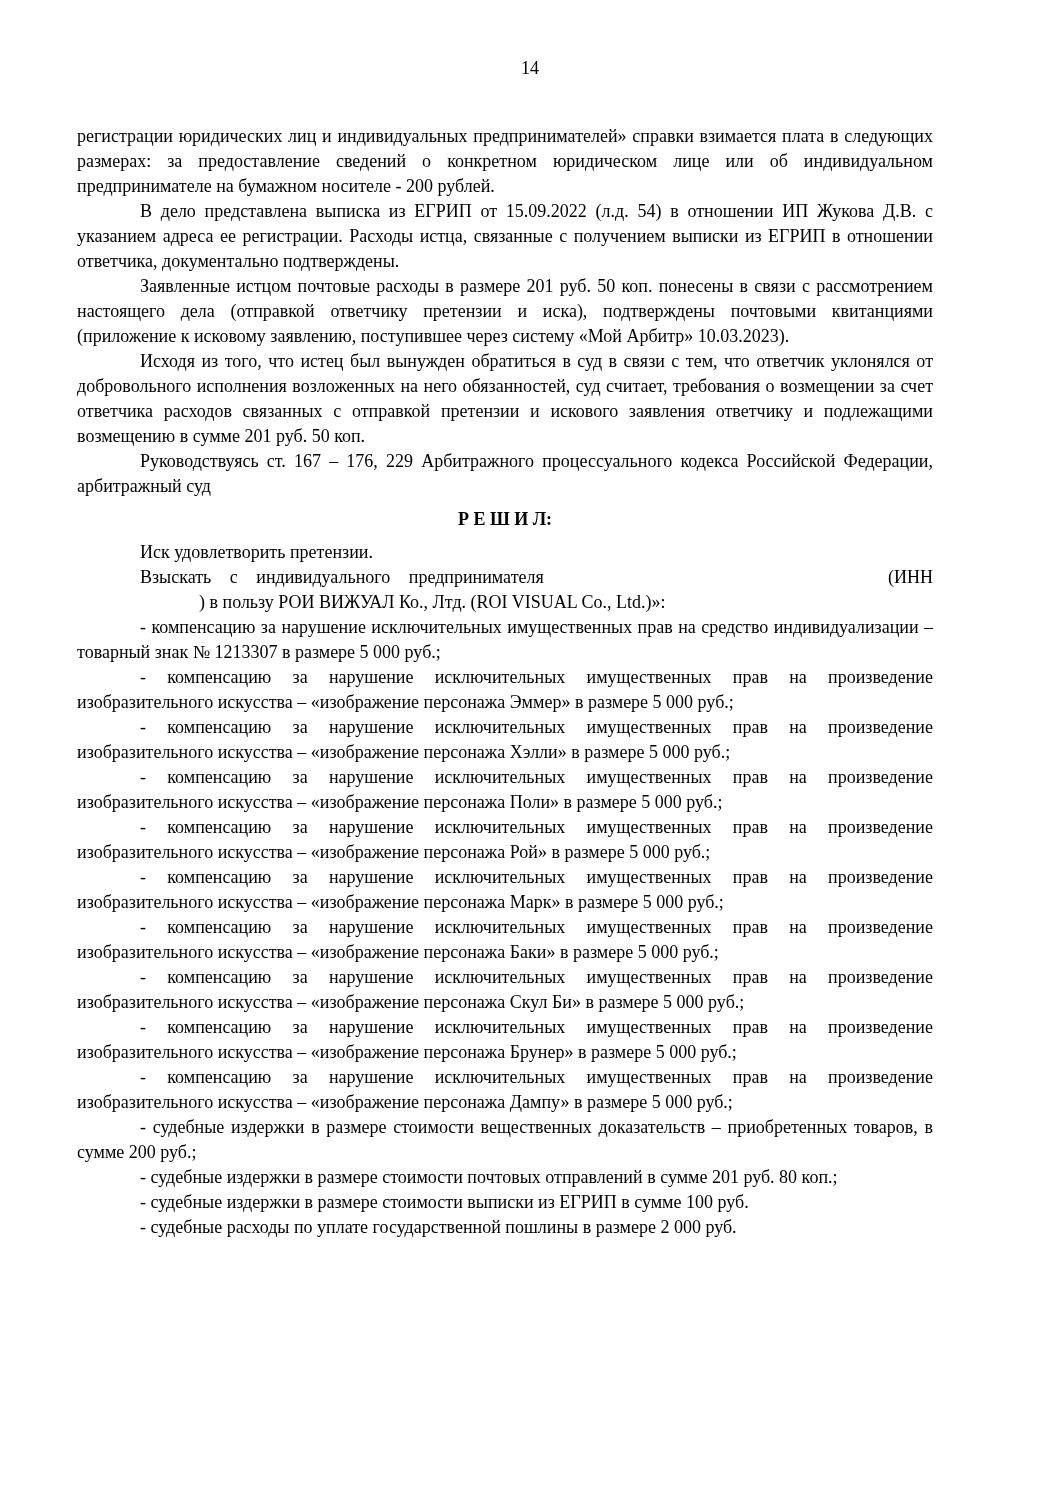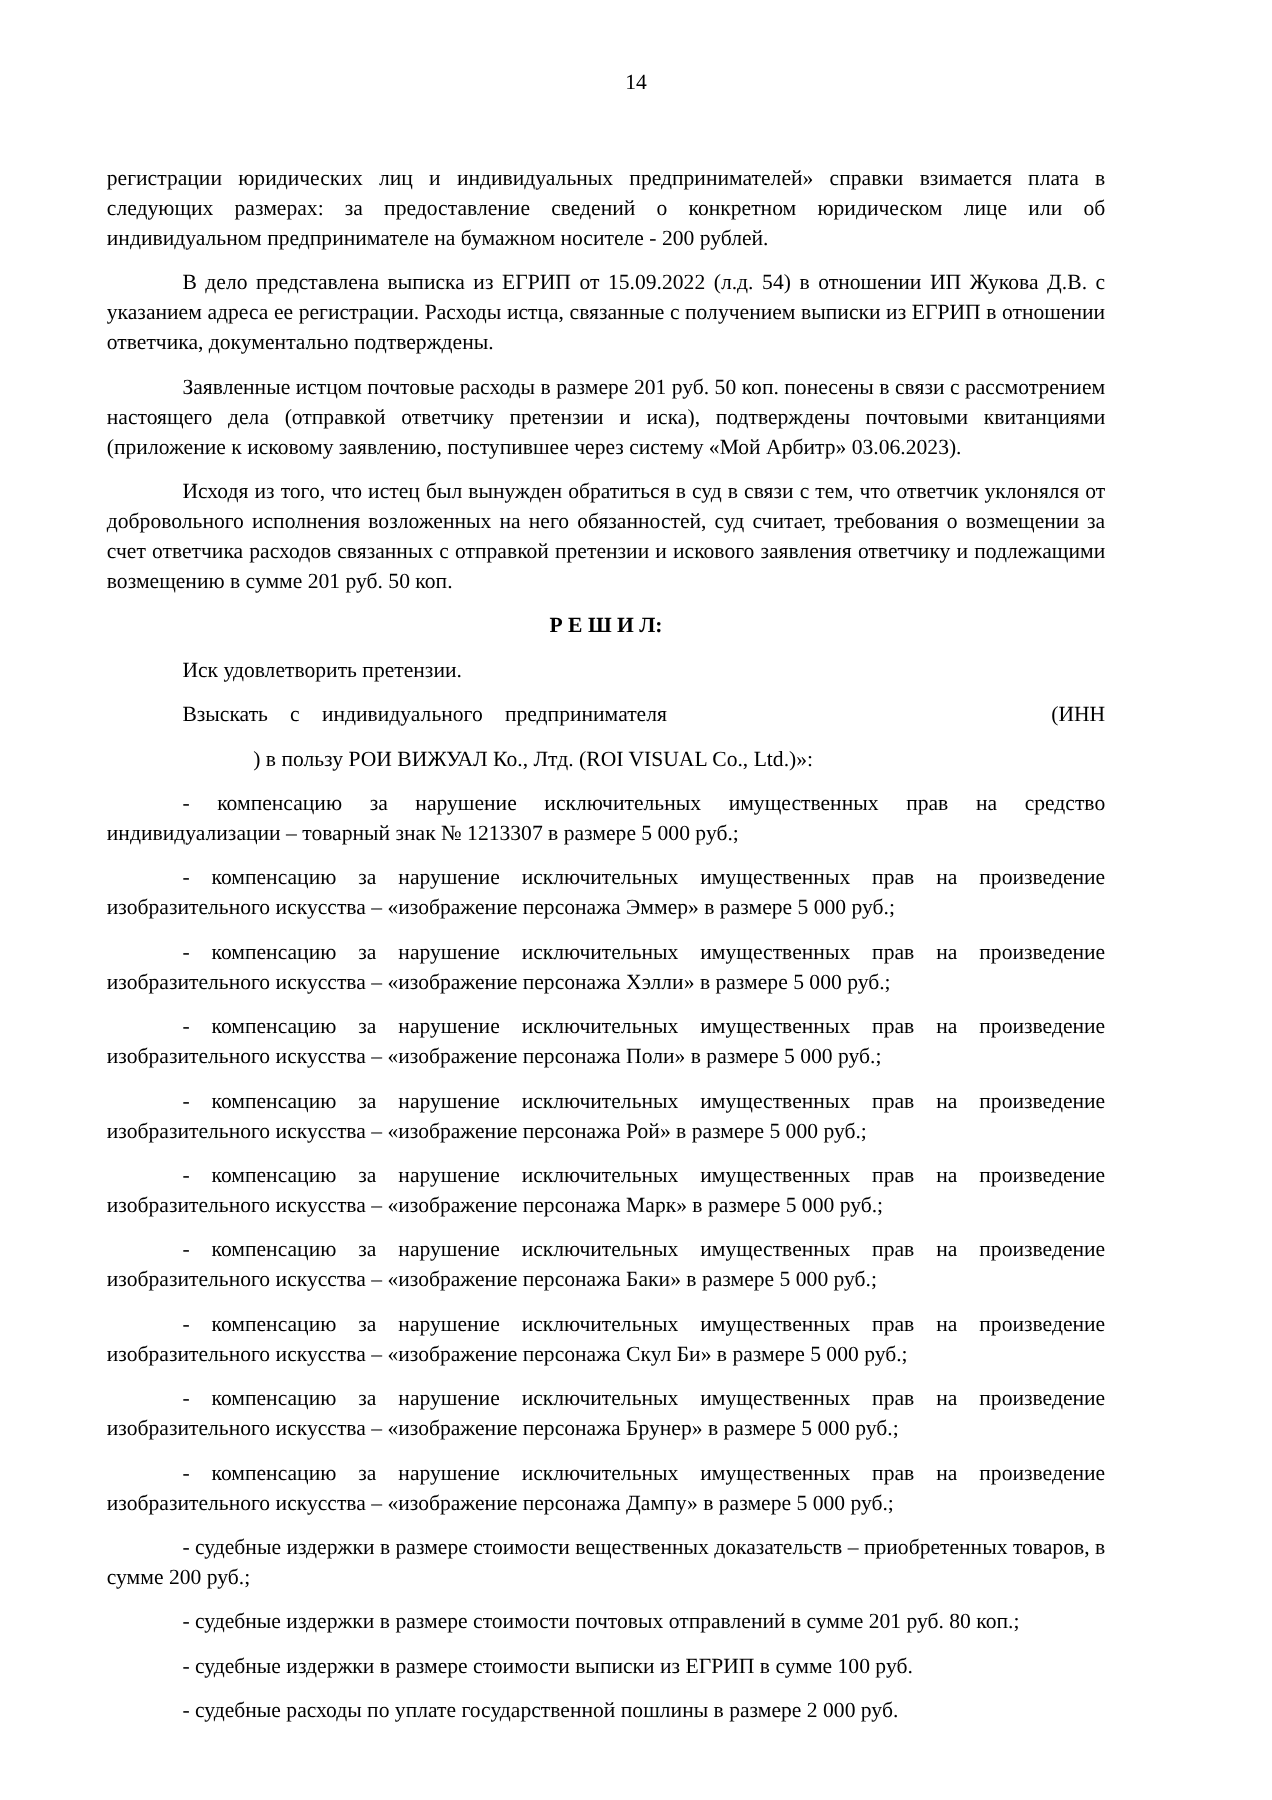--- a/index.html
+++ b/index.html
@@ -25,21 +25,21 @@
     width: 100%;
     text-align: center;
   }
   .content {
     position: absolute;
     left: 77px;
     top: 124px;
     width: 856px;
   }
   p.block {
-    margin: 12px;
+    margin: 0;
     padding: 0;
     text-align: justify;
     text-align-last: left;
   }
   p.block.indent { text-indent: 63px; }
   p.block.plain { text-indent: 0; }
   p.block.heading {
     text-align: right;
     text-align-last: center;
     font-weight: 700;
@@ -62,22 +62,23 @@
   p.block.nowrap { white-space: nowrap; }
 </style>
 </head>
 <body>
 
 <div class="doc-page">
   <div class="page-number">14</div>
   <div class="content">
       <p class="block plain">регистрации юридических лиц и индивидуальных предпринимателей» справки взимается плата в следующих размерах: за предоставление сведений о конкретном юридическом лице или об индивидуальном предпринимателе на бумажном носителе - 200 рублей.</p>
       <p class="block indent">В дело представлена выписка из ЕГРИП от 15.09.2022 (л.д. 54) в отношении ИП Жукова Д.В. с указанием адреса ее регистрации. Расходы истца, связанные с получением выписки из ЕГРИП в отношении ответчика, документально подтверждены.</p>
-      <p class="block indent">Заявленные истцом почтовые расходы в размере 201 руб. 50 коп. понесены в связи с рассмотрением настоящего дела (отправкой ответчику претензии и иска), подтверждены почтовыми квитанциями (приложение к исковому заявлению, поступившее через систему «Мой Арбитр» 03.06.2023).</p>
+      <p class="block indent">Заявленные истцом почтовые расходы в размере 201 руб. 50 коп. понесены в связи с рассмотрением настоящего дела (отправкой ответчику претензии и иска), подтверждены почтовыми квитанциями (приложение к исковому заявлению, поступившее через систему «Мой Арбитр» 10.03.2023).</p>
       <p class="block indent">Исходя из того, что истец был вынужден обратиться в суд в связи с тем, что ответчик уклонялся от добровольного исполнения возложенных на него обязанностей, суд считает, требования о возмещении за счет ответчика расходов связанных с отправкой претензии и искового заявления ответчику и подлежащими возмещению в сумме 201 руб. 50 коп.</p>
+      <p class="block indent">Руководствуясь ст. 167 – 176, 229 Арбитражного процессуального кодекса Российской Федерации, арбитражный суд</p>
       <p class="block heading">Р Е Ш И Л:</p>
       <p class="block indent">Иск удовлетворить претензии.</p>
       <p class="block split">
         <span class="split-left">Взыскать с индивидуального предпринимателя</span>
         <span class="split-right">(ИНН</span>
       </p>
       <p class="block hang">) в пользу РОИ ВИЖУАЛ Ко., Лтд. (ROI VISUAL Co., Ltd.)»:</p>
       <p class="block indent">- компенсацию за нарушение исключительных имущественных прав на средство индивидуализации – товарный знак № 1213307 в размере 5 000 руб.;</p>
       <p class="block indent">- компенсацию за нарушение исключительных имущественных прав на произведение изобразительного искусства – «изображение персонажа Эммер» в размере 5 000 руб.;</p>
       <p class="block indent">- компенсацию за нарушение исключительных имущественных прав на произведение изобразительного искусства – «изображение персонажа Хэлли» в размере 5 000 руб.;</p>

